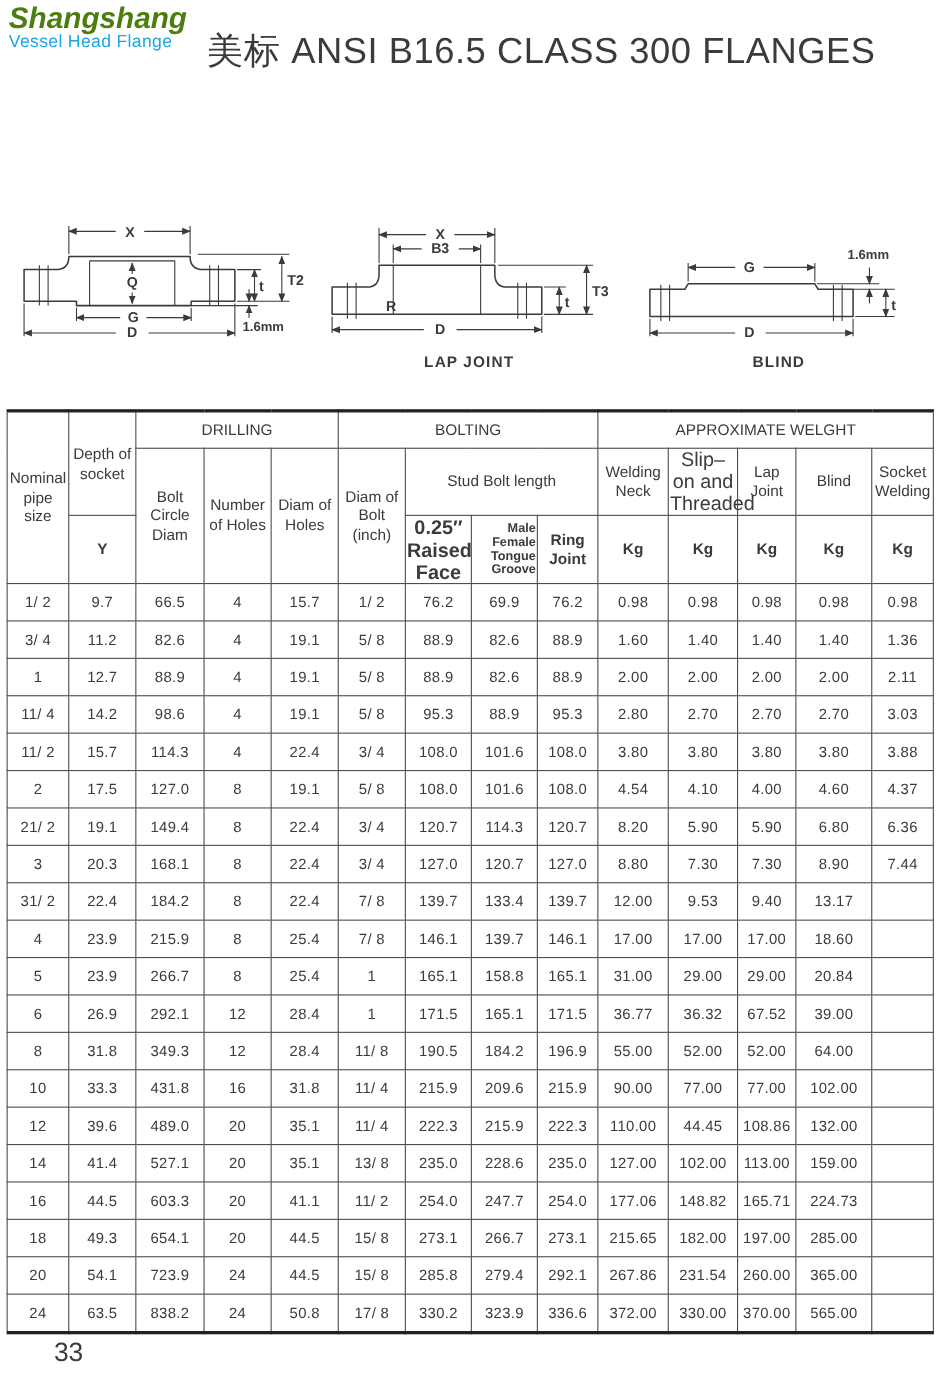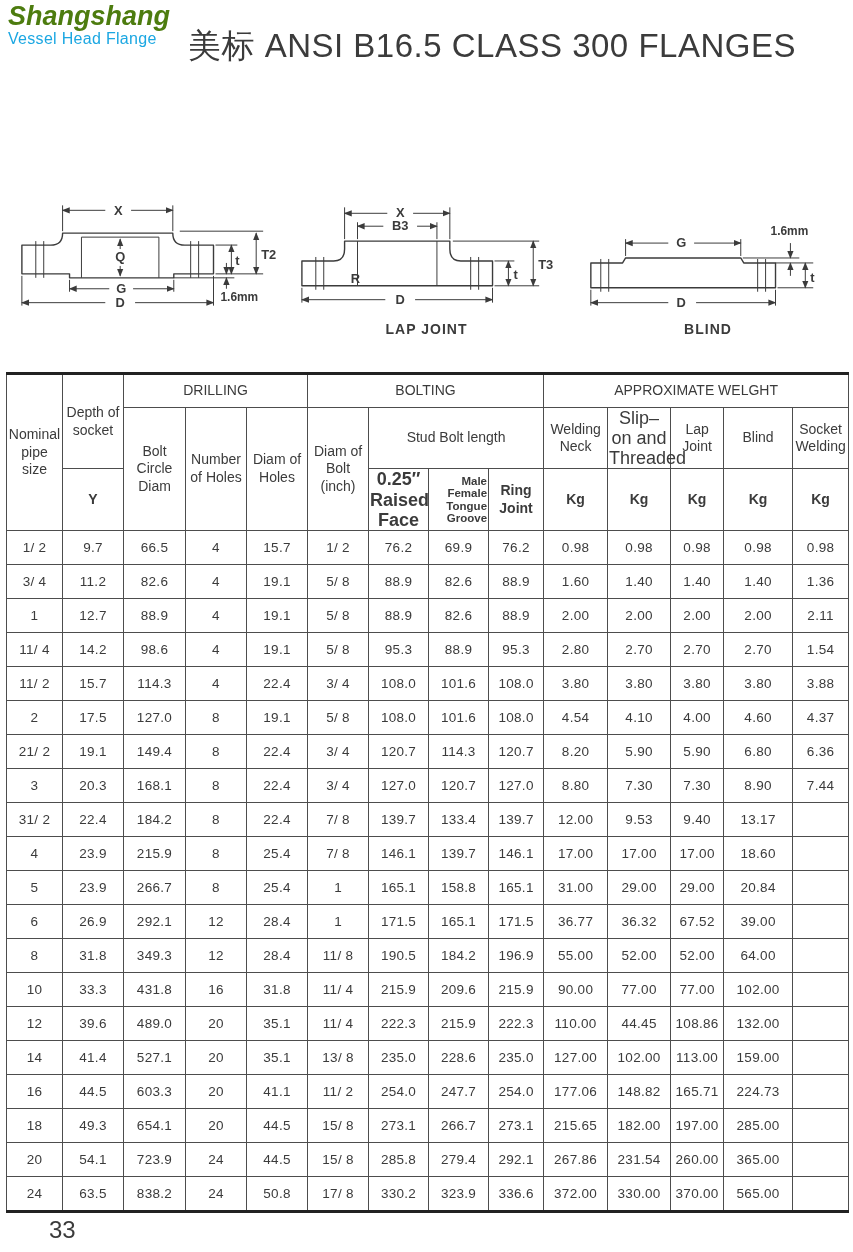--- a/index.html
+++ b/index.html
@@ -249,21 +249,21 @@
           <td>4</td>
           <td>19.1</td>
           <td>5/ 8</td>
           <td>95.3</td>
           <td>88.9</td>
           <td>95.3</td>
           <td>2.80</td>
           <td>2.70</td>
           <td>2.70</td>
           <td>2.70</td>
-          <td>1.54</td>
+          <td>3.03</td>
         </tr>
         <tr>
           <td>11/ 2</td>
           <td>15.7</td>
           <td>114.3</td>
           <td>4</td>
           <td>22.4</td>
           <td>3/ 4</td>
           <td>108.0</td>
           <td>101.6</td>

